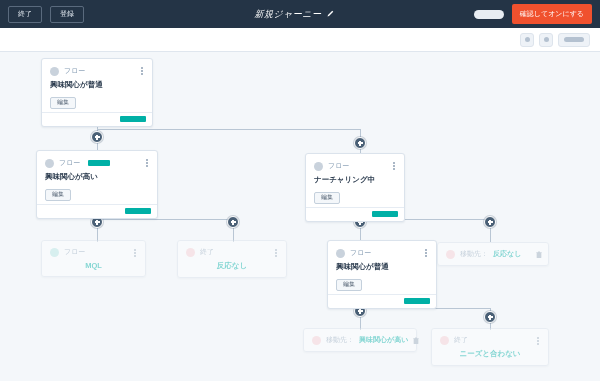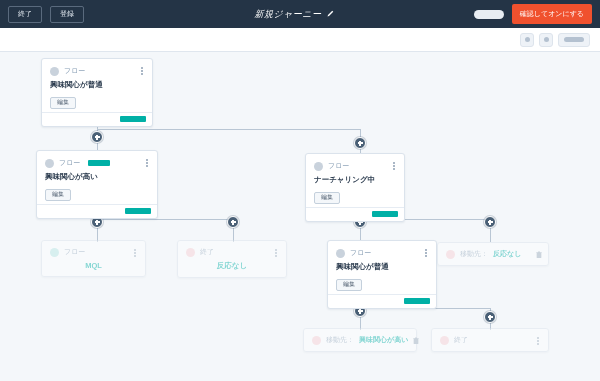--- a/index.html
+++ b/index.html
@@ -371,20 +371,21 @@
       </span>
     </div>
   </div>
 
   <div class="node compact faded" style="left:431px; top:276px; width:118px;">
     <div class="node-body">
       <div class="node-head">
         <span class="node-dot pink"></span>
         <span class="node-kind">終了</span>
       </div>
+      <div class="node-title teal">ニーズと合わない</div>
       <div class="kebab">
           <i></i>
           <i></i>
           <i></i>
         </div>
     </div>
   </div>
 
 </div>
 

